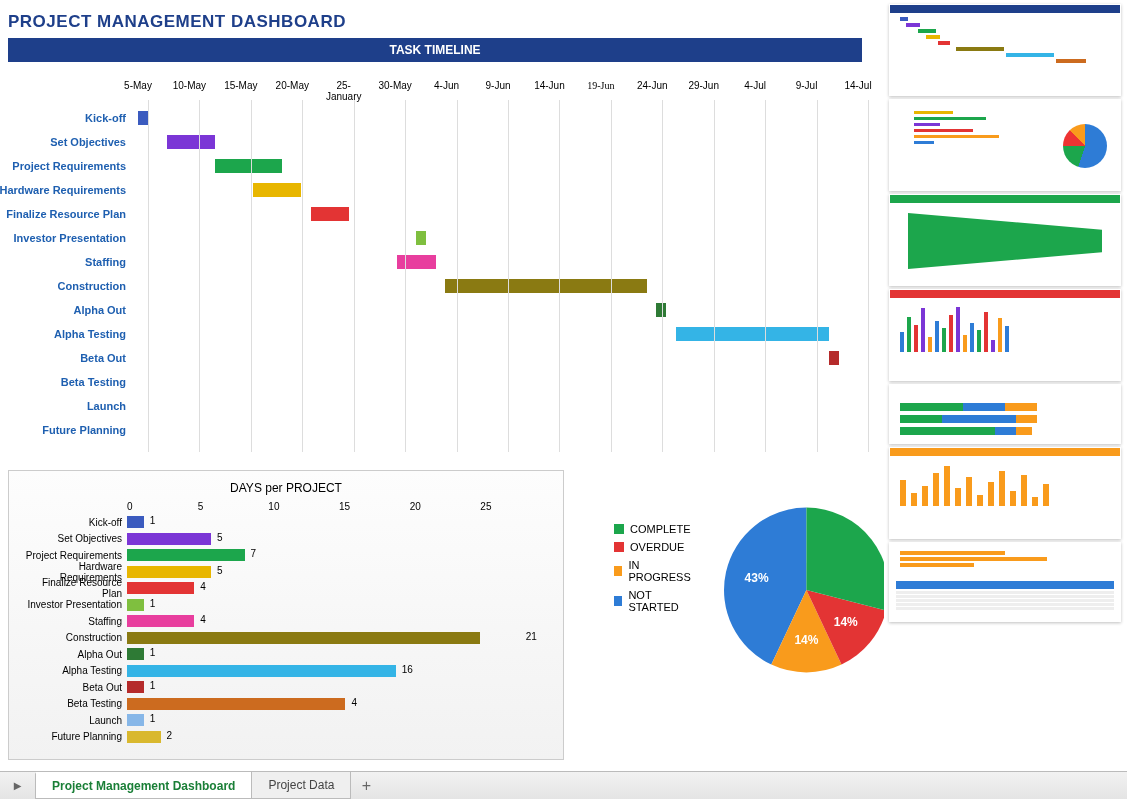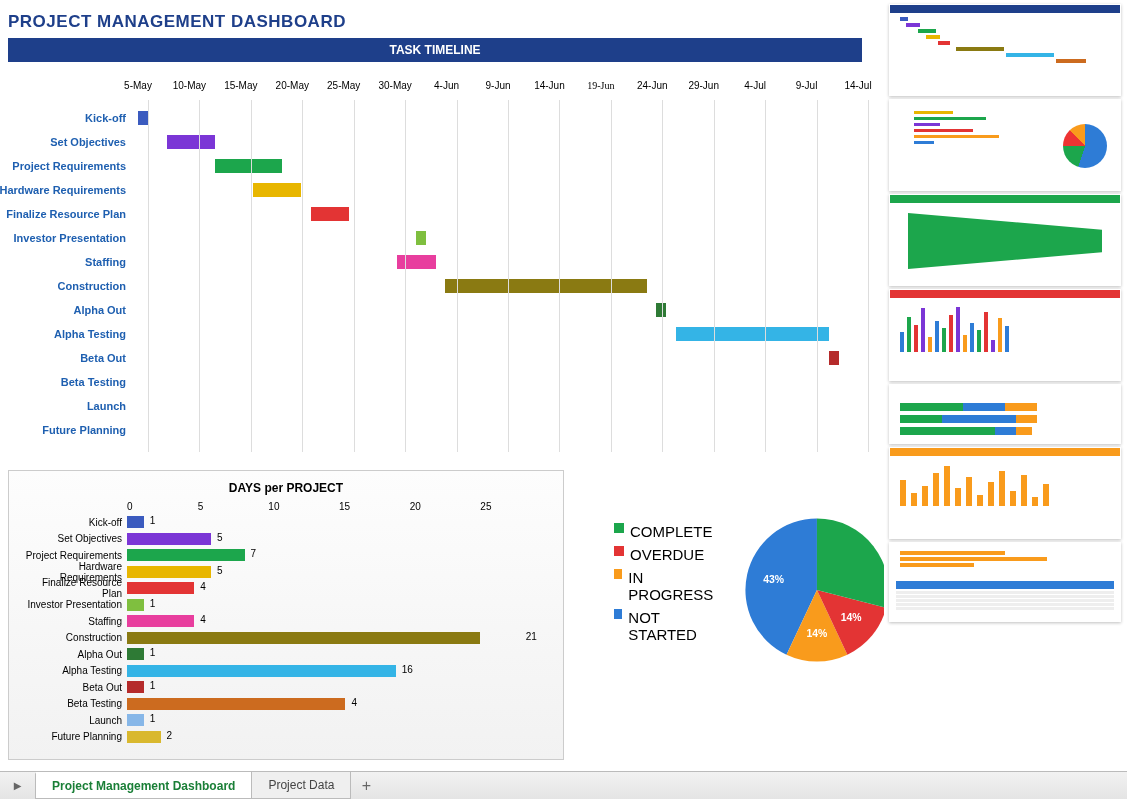--- a/index.html
+++ b/index.html
@@ -94,21 +94,21 @@
 }
 .pie-panel {
   flex: 1;
   min-width: 290px;
   border: none;
   background: #fff;
   position: relative;
 }
 .days-title {
   text-align: center;
-  font-weight: bold;
+  font-weight: normal;
   font-size: 12px;
   padding-bottom: 6px;
 }
 .days-axis {
   display: flex;
   margin-left: 106px;
   margin-bottom: 2px;
 }
 .days-axis span {
   width: 84px;
@@ -153,23 +153,24 @@
   display: flex;
   gap: 20px;
   align-items: flex-start;
 }
 .pie-legend {
   padding-left: 20px;
   padding-top: 50px;
 }
 .pie-legend-item {
   display: flex;
+  align-items: center;
   gap: 6px;
   padding: 3px 0;
-  font-size: 15px;
+  font-size: 11px;
 }
 .swatch {
   width: 10px;
   height: 10px;
 }
 .pie-chart {
   width: 240px;
   height: 240px;
   position: relative;
 }
@@ -290,21 +291,21 @@
   <div class="page-title">PROJECT MANAGEMENT DASHBOARD</div>
 
   <div class="timeline-header">TASK TIMELINE</div>
 
   <div class="timeline-wrap">
     <div class="timeline-axis" id="tl-axis">
         <div class="timeline-tick" style="left: 0px;">5-May</div>
         <div class="timeline-tick" style="left: 51.4286px;">10-May</div>
         <div class="timeline-tick" style="left: 102.857px;">15-May</div>
         <div class="timeline-tick" style="left: 154.286px;">20-May</div>
-        <div class="timeline-tick" style="left: 205.714px;">25-May</div>
+        <div class="timeline-tick" style="left: 205.714px;">25-January</div>
         <div class="timeline-tick" style="left: 257.143px;">30-May</div>
         <div class="timeline-tick" style="left: 308.571px;">4-Jun</div>
         <div class="timeline-tick" style="left: 360px;">9-Jun</div>
         <div class="timeline-tick" style="left: 411.429px;">14-Jun</div>
         <div class="timeline-tick" style="left: 462.857px; font-family: Liberation Serif, serif;">19-Jun</div>
         <div class="timeline-tick" style="left: 514.286px;">24-Jun</div>
         <div class="timeline-tick" style="left: 565.714px;">29-Jun</div>
         <div class="timeline-tick" style="left: 617.143px;">4-Jul</div>
         <div class="timeline-tick" style="left: 668.571px;">9-Jul</div>
         <div class="timeline-tick" style="left: 720px;">14-Jul</div>

